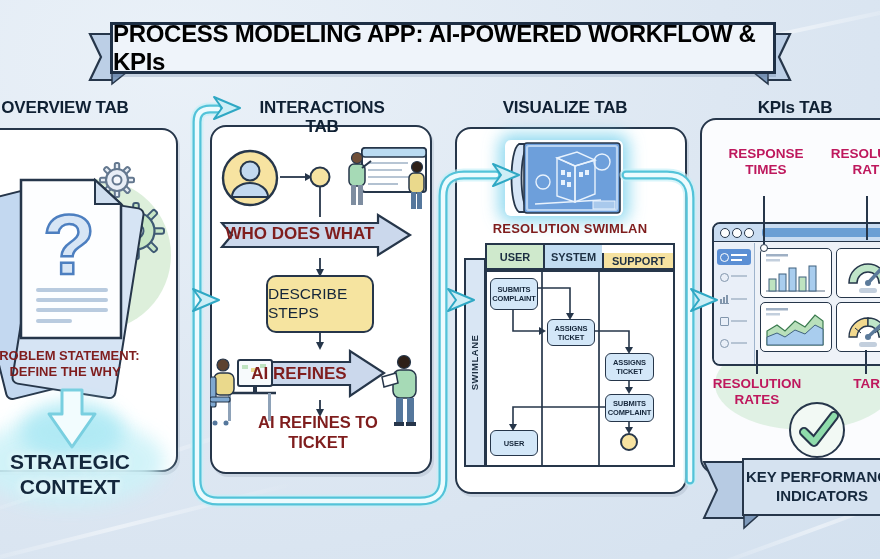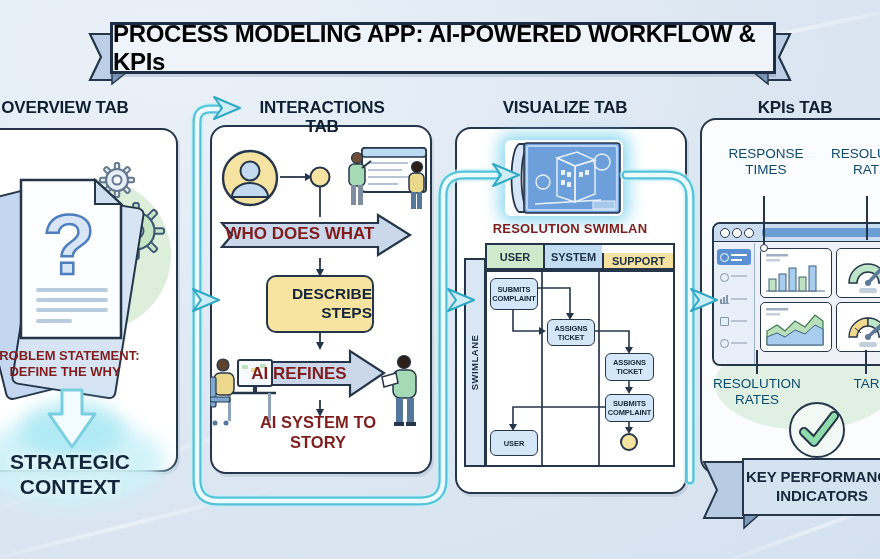--- a/index.html
+++ b/index.html
@@ -14,21 +14,21 @@
     background:linear-gradient(90deg,rgba(255,255,255,0),rgba(255,255,255,.65),rgba(255,255,255,0));}
   .panel{position:absolute;background:#ffffff;border:2.6px solid #26364a;border-radius:16px;z-index:1;
     box-shadow:2px 3px 0 rgba(30,50,80,.10);}
   .hdr{position:absolute;z-index:4;font-weight:800;font-size:17px;letter-spacing:-.2px;
     color:#0f2033;text-align:center;line-height:1.1;}
   .flowtext{position:absolute;z-index:3;font-weight:800;text-align:center;color:#7f1d1d;}
   .lane-hd{display:flex;align-items:center;justify-content:center;font-weight:800;font-size:11px;color:#1d2f42;}
   .node{position:absolute;z-index:3;background:#d3e7f8;border:1.8px solid #26364a;border-radius:6px;
     display:flex;align-items:center;justify-content:center;text-align:center;
     font-weight:800;font-size:7.5px;line-height:1.2;letter-spacing:-.1px;color:#15263a;}
-  .callout{position:absolute;z-index:4;font-weight:400;font-size:13.5px;line-height:1.15;text-align:center;color:#0c4a6e;}
+  .callout{position:absolute;z-index:4;font-weight:700;font-size:13.5px;line-height:1.15;text-align:center;color:#be185d;}
   .leader{position:absolute;z-index:3;width:2px;background:#26364a;}
   svg{display:block;}
 </style>
 </head>
 <body>
 
 <div class="streak" style="left:-40px;top:470px;width:300px;transform:rotate(-18deg);"></div>
 <div class="streak" style="left:-60px;top:525px;width:360px;transform:rotate(-14deg);"></div>
 <div class="streak" style="left:640px;top:30px;width:300px;transform:rotate(-12deg);"></div>
 <div class="streak" style="left:690px;top:525px;width:260px;transform:rotate(-20deg);"></div>
@@ -171,24 +171,24 @@
     <rect x="184" y="297" width="10" height="4" fill="#26364a"></rect>
       <rect x="196" y="297" width="10" height="4" fill="#26364a"></rect>
   </g>
   <line x1="110" y1="275" x2="110" y2="285" stroke="#26364a" stroke-width="1.8"></line>
   <polygon points="106,284 110,292 114,284" fill="#26364a"></polygon>
 </svg>
 
 <div class="flowtext" style="left:225px;top:224px;width:150px;font-size:17px;">WHO DOES WHAT</div>
 <div class="abs" style="left:266px;top:275px;width:104px;height:54px;z-index:3;background:#f6e4a0;border:2.2px solid #26364a;
             border-radius:10px;display:flex;align-items:center;justify-content:center;">
-  <span style="font-weight:700;font-size:15.5px;line-height:1.2;text-align:right;">DESCRIBE STEPS</span>
+  <span style="font-weight:400;font-size:15.5px;line-height:1.2;text-align:left;">DESCRIBE STEPS</span>
 </div>
 <div class="flowtext" style="left:247px;top:364px;width:104px;font-size:17px;">AI REFINES</div>
-<div class="flowtext" style="left:258px;top:413px;width:120px;font-size:16.5px;line-height:1.2;">AI SYSTEM TO STORY</div>
+<div class="flowtext" style="left:258px;top:413px;width:120px;font-size:16.5px;line-height:1.2;">AI REFINES TO TICKET</div>
 
 <div class="abs" style="left:505px;top:140px;width:118px;height:76px;z-index:2;border-radius:6px;
             box-shadow:0 0 16px 6px rgba(110,205,235,.75);">
   <svg width="118" height="76" viewBox="0 0 118 76">
     <path d="M 14,4 C 4,10 4,66 14,72 L 24,72 C 14,66 14,10 24,4 Z" fill="#d7e6f7" stroke="#26364a" stroke-width="1.8"></path>
     <rect x="19" y="3" width="96" height="70" rx="3" fill="#6d9fdb" stroke="#26364a" stroke-width="1.6"></rect>
     <rect x="22" y="6" width="90" height="64" rx="2" fill="none" stroke="#b9d4f2" stroke-width="2.2"></rect>
     <g stroke="#e8f2fd" stroke-width="1.4" fill="none">
       <polygon points="52,18 72,12 90,20 70,26"></polygon>
       <polygon points="52,18 52,56 70,62 70,26"></polygon>

